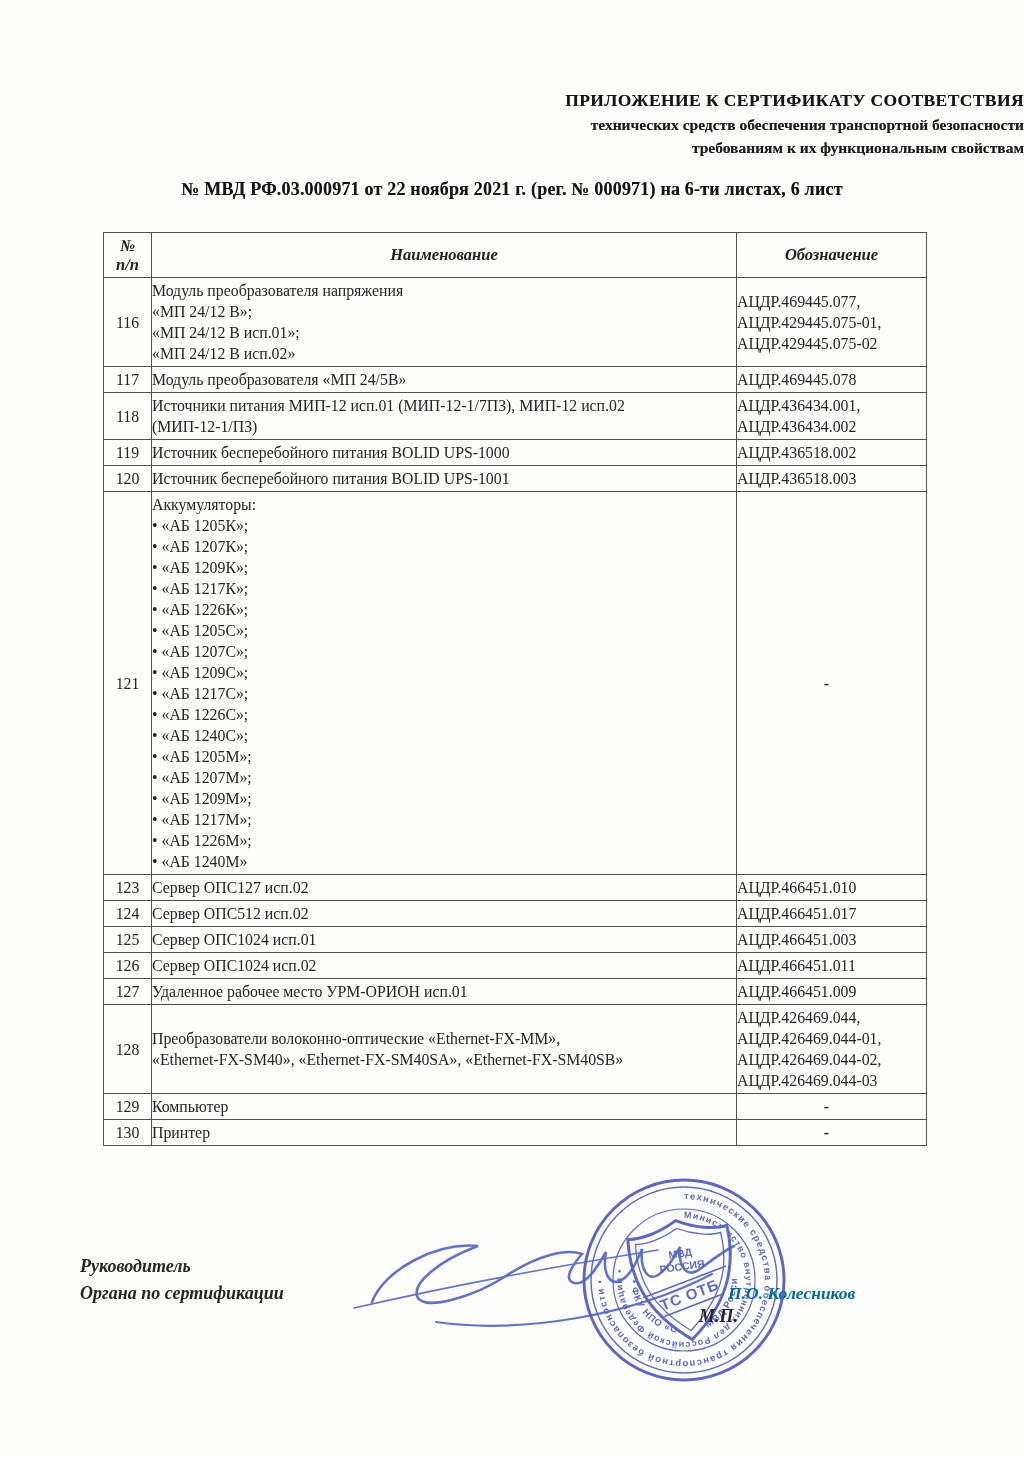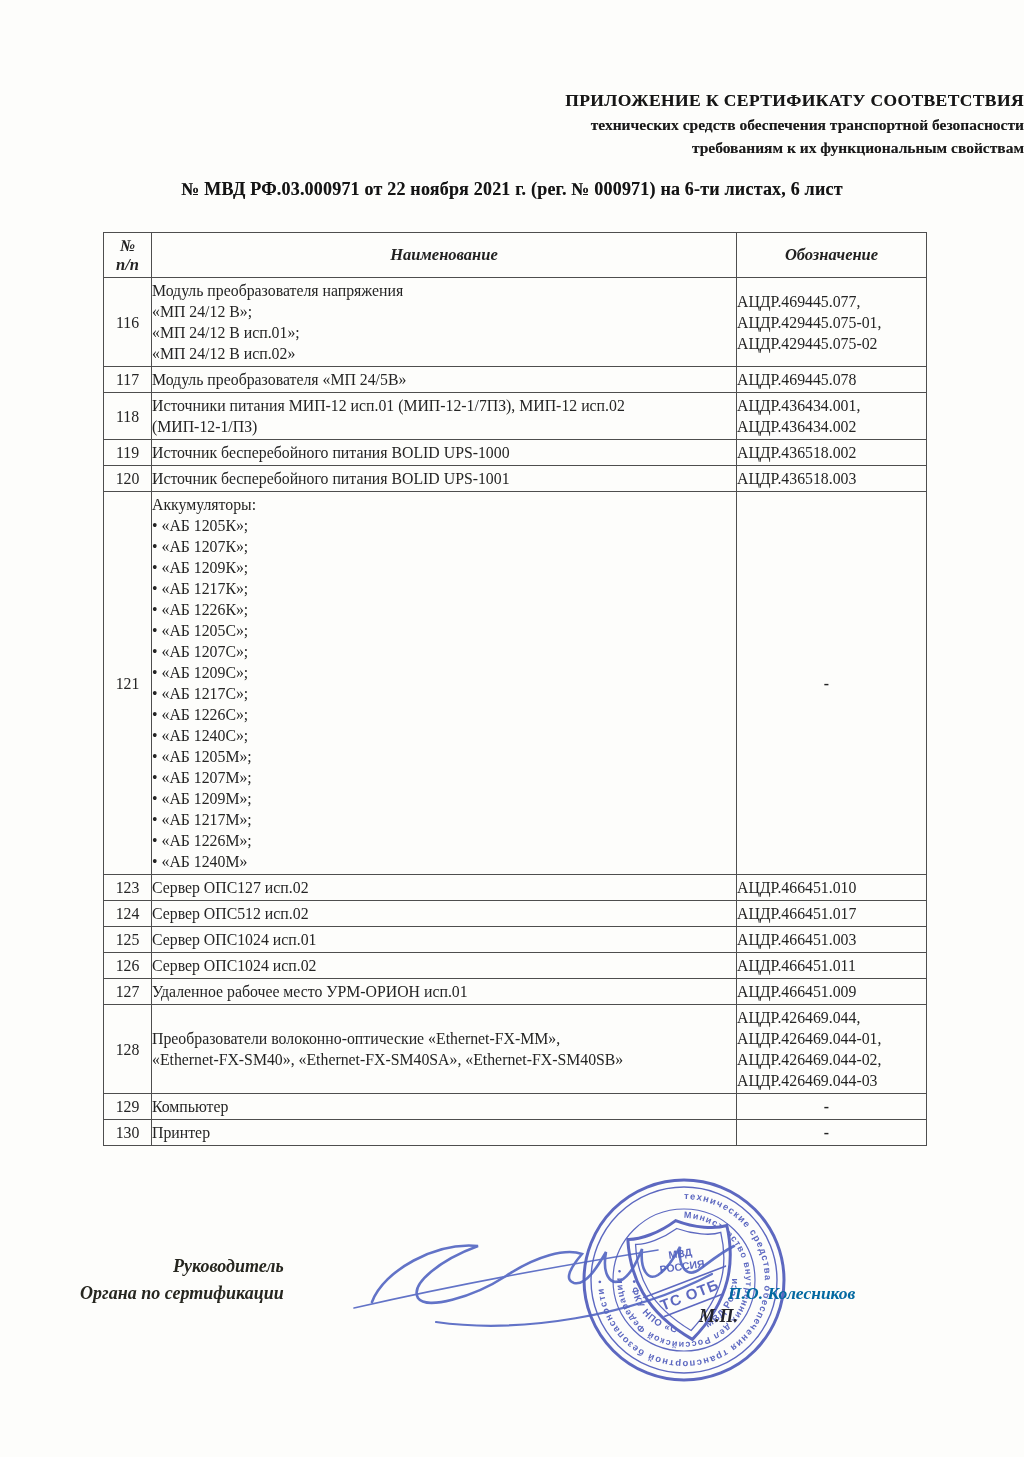--- a/index.html
+++ b/index.html
@@ -33,21 +33,21 @@
     font-size:15.8px;line-height:21px;padding:2px 0;
     vertical-align:middle;color:#242424;
   }
   td.c-num{text-align:center;}
   td.c-name{padding-left:10px;padding-right:6px;}
   td.c-des{padding-left:10px;padding-right:4px;}
   td.c-des div.dash{text-align:center;padding-right:10px;font-weight:bold;}
   
   .role{
     position:absolute;left:80px;top:1253px;
-    font-size:18px;font-weight:bold;font-style:italic;line-height:27px;color:#26261f;text-align:right;
+    font-size:18px;font-weight:bold;font-style:italic;line-height:27px;color:#26261f;
   }
   .signer{
     position:absolute;left:728px;top:1283px;
     font-size:17.5px;font-weight:bold;font-style:italic;color:#0369a1;
   }
   .seal-mark{
     position:absolute;left:699px;top:1306px;
     font-size:18px;font-weight:bold;font-style:italic;color:#23232b;
   }
   .stamp-wrap{position:absolute;left:570px;top:1166px;width:228px;height:228px;opacity:.82;filter:blur(.3px);}

